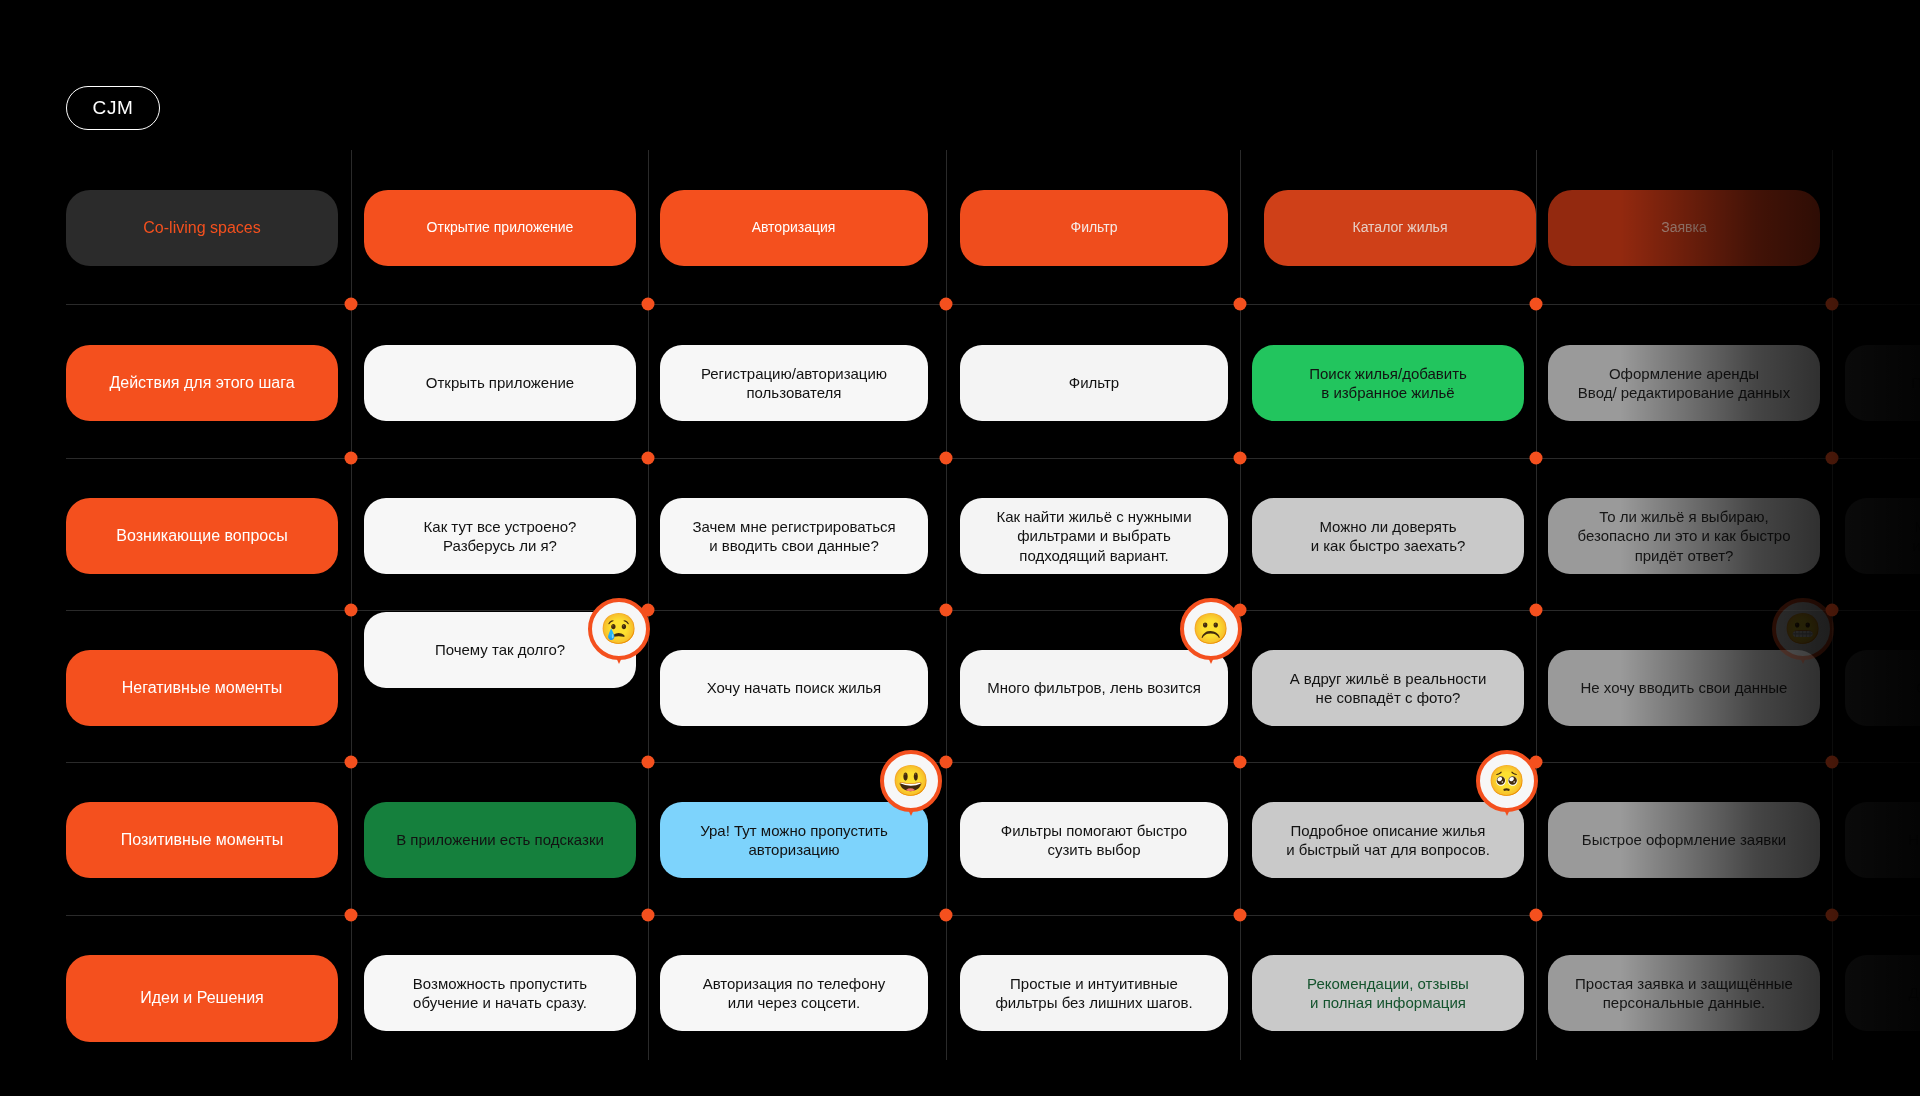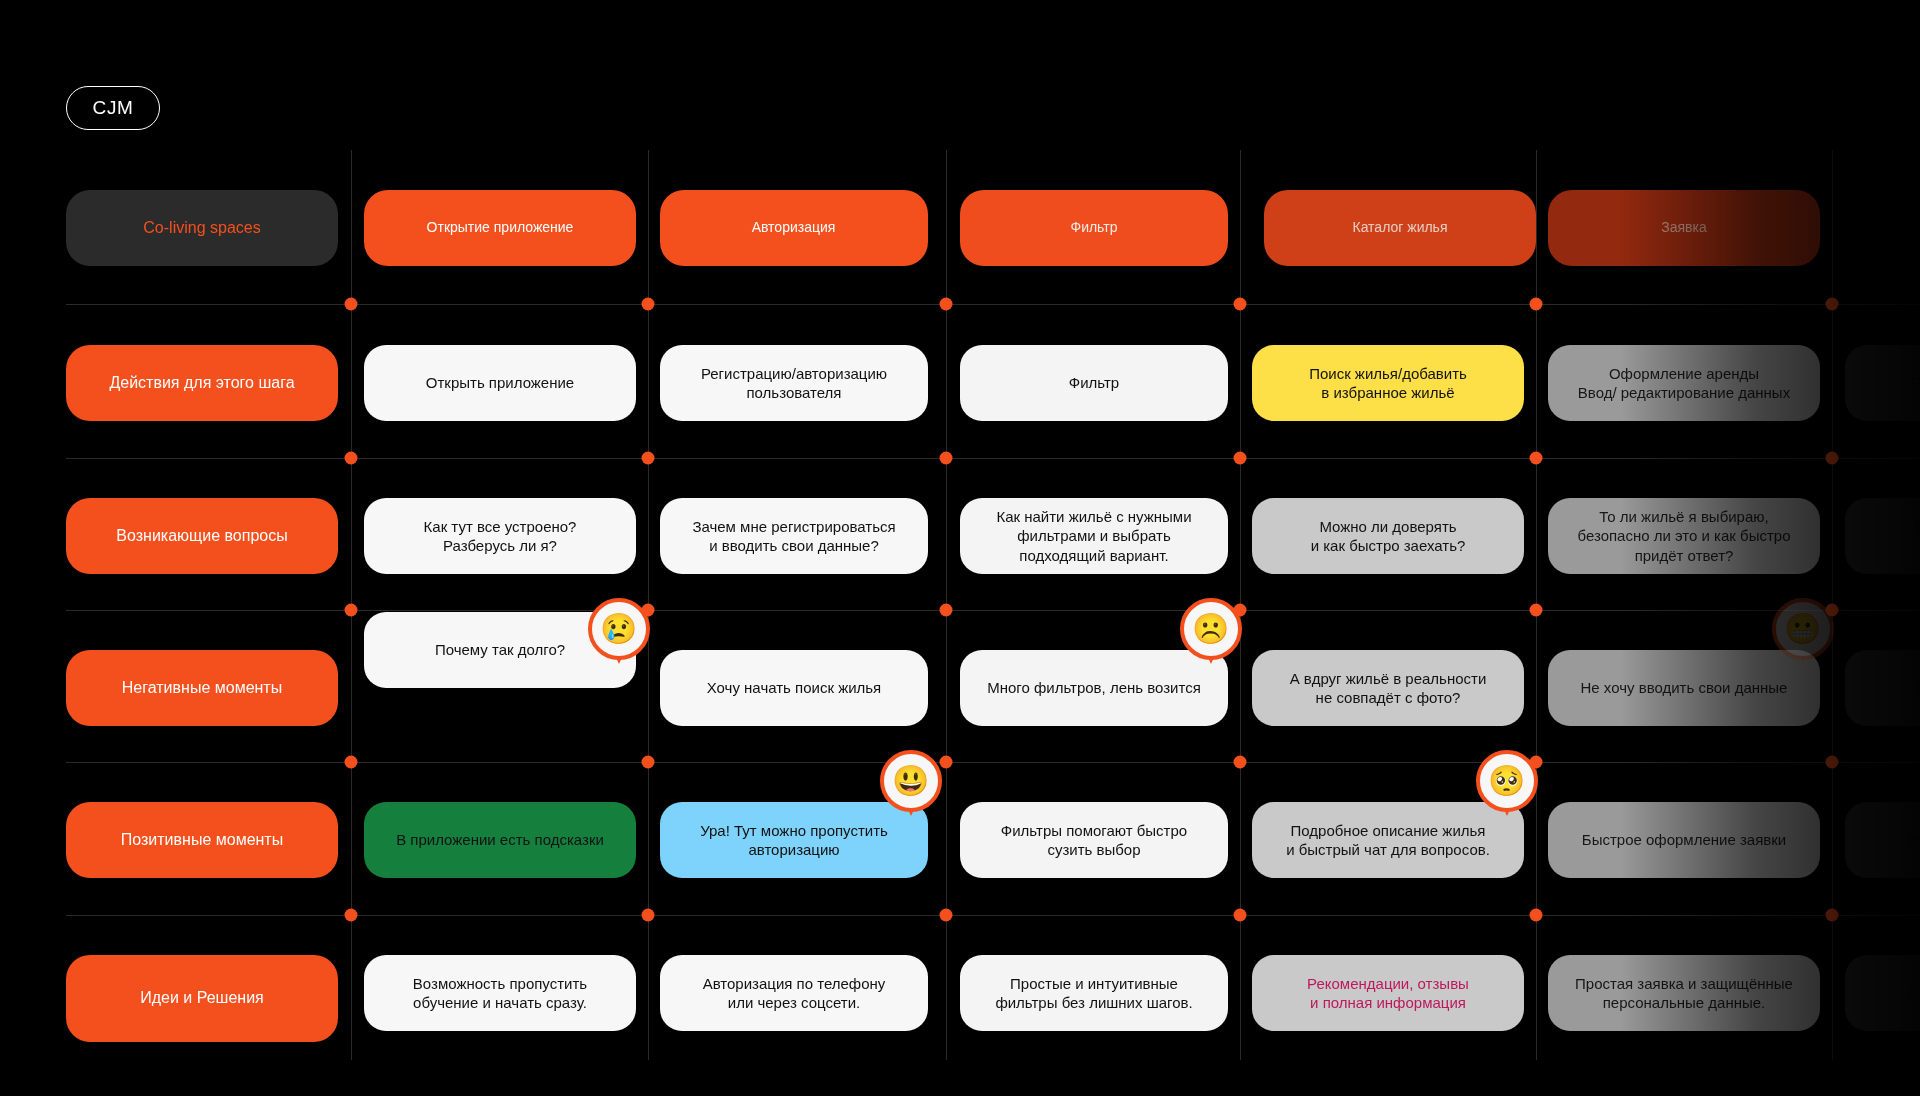--- a/index.html
+++ b/index.html
@@ -224,29 +224,29 @@
       <div class="card content" style="left: 960px; width: 268px; top: 345px; height: 76px; background: rgb(244, 244, 244); color: rgb(18, 18, 18);">Фильтр</div>
       <div class="card content" style="left: 960px; width: 268px; top: 498px; height: 76px; background: rgb(244, 244, 244); color: rgb(18, 18, 18);">Как найти жильё с нужными
 фильтрами и выбрать
 подходящий вариант.</div>
       <div class="card content" style="left: 960px; width: 268px; top: 650px; height: 76px; background: rgb(244, 244, 244); color: rgb(18, 18, 18);">Много фильтров, лень возится</div>
       <div class="card content" style="left: 960px; width: 268px; top: 802px; height: 76px; background: rgb(244, 244, 244); color: rgb(18, 18, 18);">Фильтры помогают быстро
 сузить выбор</div>
       <div class="card content" style="left: 960px; width: 268px; top: 955px; height: 76px; background: rgb(244, 244, 244); color: rgb(18, 18, 18);">Простые и интуитивные
 фильтры без лишних шагов.</div>
       <div class="card header" style="left: 1252px; width: 272px; top: 190px; height: 76px; background: rgb(207, 64, 24); color: rgb(231, 207, 198); margin-left: 12px;">Каталог жилья</div>
-      <div class="card content" style="left: 1252px; width: 272px; top: 345px; height: 76px; background: #fde047; color: rgb(18, 18, 18);">Поиск жилья/добавить
+      <div class="card content" style="left: 1252px; width: 272px; top: 345px; height: 76px; background: #22c55e; color: rgb(18, 18, 18);">Поиск жилья/добавить
 в избранное жильё</div>
       <div class="card content" style="left: 1252px; width: 272px; top: 498px; height: 76px; background: rgb(201, 201, 201); color: rgb(18, 18, 18);">Можно ли доверять
 и как быстро заехать?</div>
       <div class="card content" style="left: 1252px; width: 272px; top: 650px; height: 76px; background: rgb(201, 201, 201); color: rgb(18, 18, 18);">А вдруг жильё в реальности
 не совпадёт с фото?</div>
       <div class="card content" style="left: 1252px; width: 272px; top: 802px; height: 76px; background: rgb(201, 201, 201); color: rgb(18, 18, 18);">Подробное описание жилья
 и быстрый чат для вопросов.</div>
-      <div class="card content" style="left: 1252px; width: 272px; top: 955px; height: 76px; background: rgb(201, 201, 201); color: #be185d;">Рекомендации, отзывы
+      <div class="card content" style="left: 1252px; width: 272px; top: 955px; height: 76px; background: rgb(201, 201, 201); color: #14532d;">Рекомендации, отзывы
 и полная информация</div>
       <div class="card header" style="left: 1548px; width: 272px; top: 190px; height: 76px; background: rgb(147, 41, 15); color: rgb(183, 145, 132);">Заявка</div>
       <div class="card content" style="left: 1548px; width: 272px; top: 345px; height: 76px; background: rgb(154, 154, 154); color: rgb(23, 23, 23);">Оформление аренды
 Ввод/ редактирование данных</div>
       <div class="card content" style="left: 1548px; width: 272px; top: 498px; height: 76px; background: rgb(154, 154, 154); color: rgb(23, 23, 23);">То ли жильё я выбираю,
 безопасно ли это и как быстро
 придёт ответ?</div>
       <div class="card content" style="left: 1548px; width: 272px; top: 650px; height: 76px; background: rgb(154, 154, 154); color: rgb(23, 23, 23);">Не хочу вводить свои данные</div>
       <div class="card content" style="left: 1548px; width: 272px; top: 802px; height: 76px; background: rgb(154, 154, 154); color: rgb(23, 23, 23);">Быстрое оформление заявки</div>
       <div class="card content" style="left: 1548px; width: 272px; top: 955px; height: 76px; background: rgb(154, 154, 154); color: rgb(23, 23, 23);">Простая заявка и защищённые

